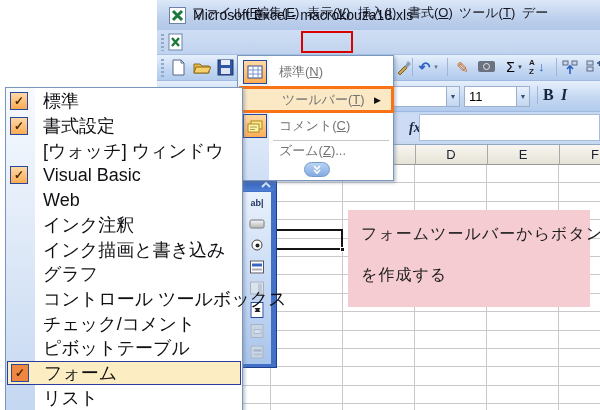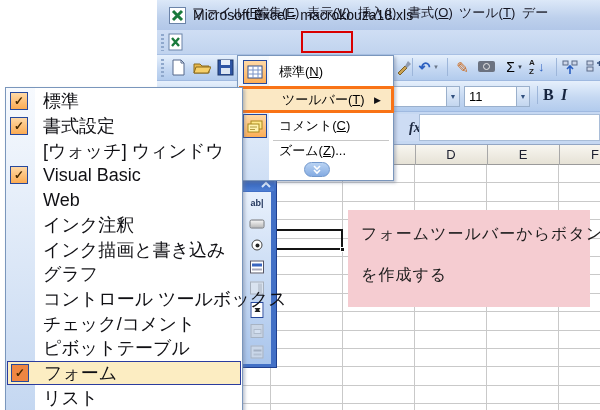--- a/index.html
+++ b/index.html
@@ -74,21 +74,21 @@
   .ft-slot { position:relative; width:30px; height:21.4px; }
   .ft-slot > * { position:absolute; left:50%; top:50%; transform:translate(-50%,-50%); }
   .dim { opacity:.5; filter:grayscale(60%); }
 
   
   .menu-panel { background:#fff; border:1px solid #7a96bc; box-shadow:2px 2px 3px rgba(110,125,150,.45); }
   .view-menu { left:237px; top:55px; width:157px; height:126px; z-index:10; }
   .v-strip { position:absolute; left:0; top:0; width:31px; height:100%;
     background:linear-gradient(180deg,#f6fafe,#cfdff5); }
   .v-row { position:absolute; left:0; width:100%; }
-  .v-label { position:absolute; left:41px; top:0; height:100%; font-size:13px; color:#000000;
+  .v-label { position:absolute; left:41px; top:0; height:100%; font-size:13px; color:#737373;
     white-space:nowrap; display:flex; align-items:center; }
   .icon-box { position:absolute; left:5px; width:24px; height:24px;
     background:linear-gradient(180deg,#ffd9a6,#fcae57); border:1px solid #26489c;
     display:flex; align-items:center; justify-content:center; }
   .v-hl { background:#fbe8c4; border:3px solid #f97316; }
   .v-sep { position:absolute; left:35px; right:4px; height:1px; background:#c7c7c7; }
   .chev-pill { position:absolute; left:66px; width:26px; height:15px; border-radius:8px;
     background:linear-gradient(180deg,#b9d3f3,#84abe2); border:1px solid #7298cc;
     display:flex; align-items:center; justify-content:center; }
   .sub-arrow { position:absolute; right:10px; top:0; height:100%; display:flex; align-items:center;

